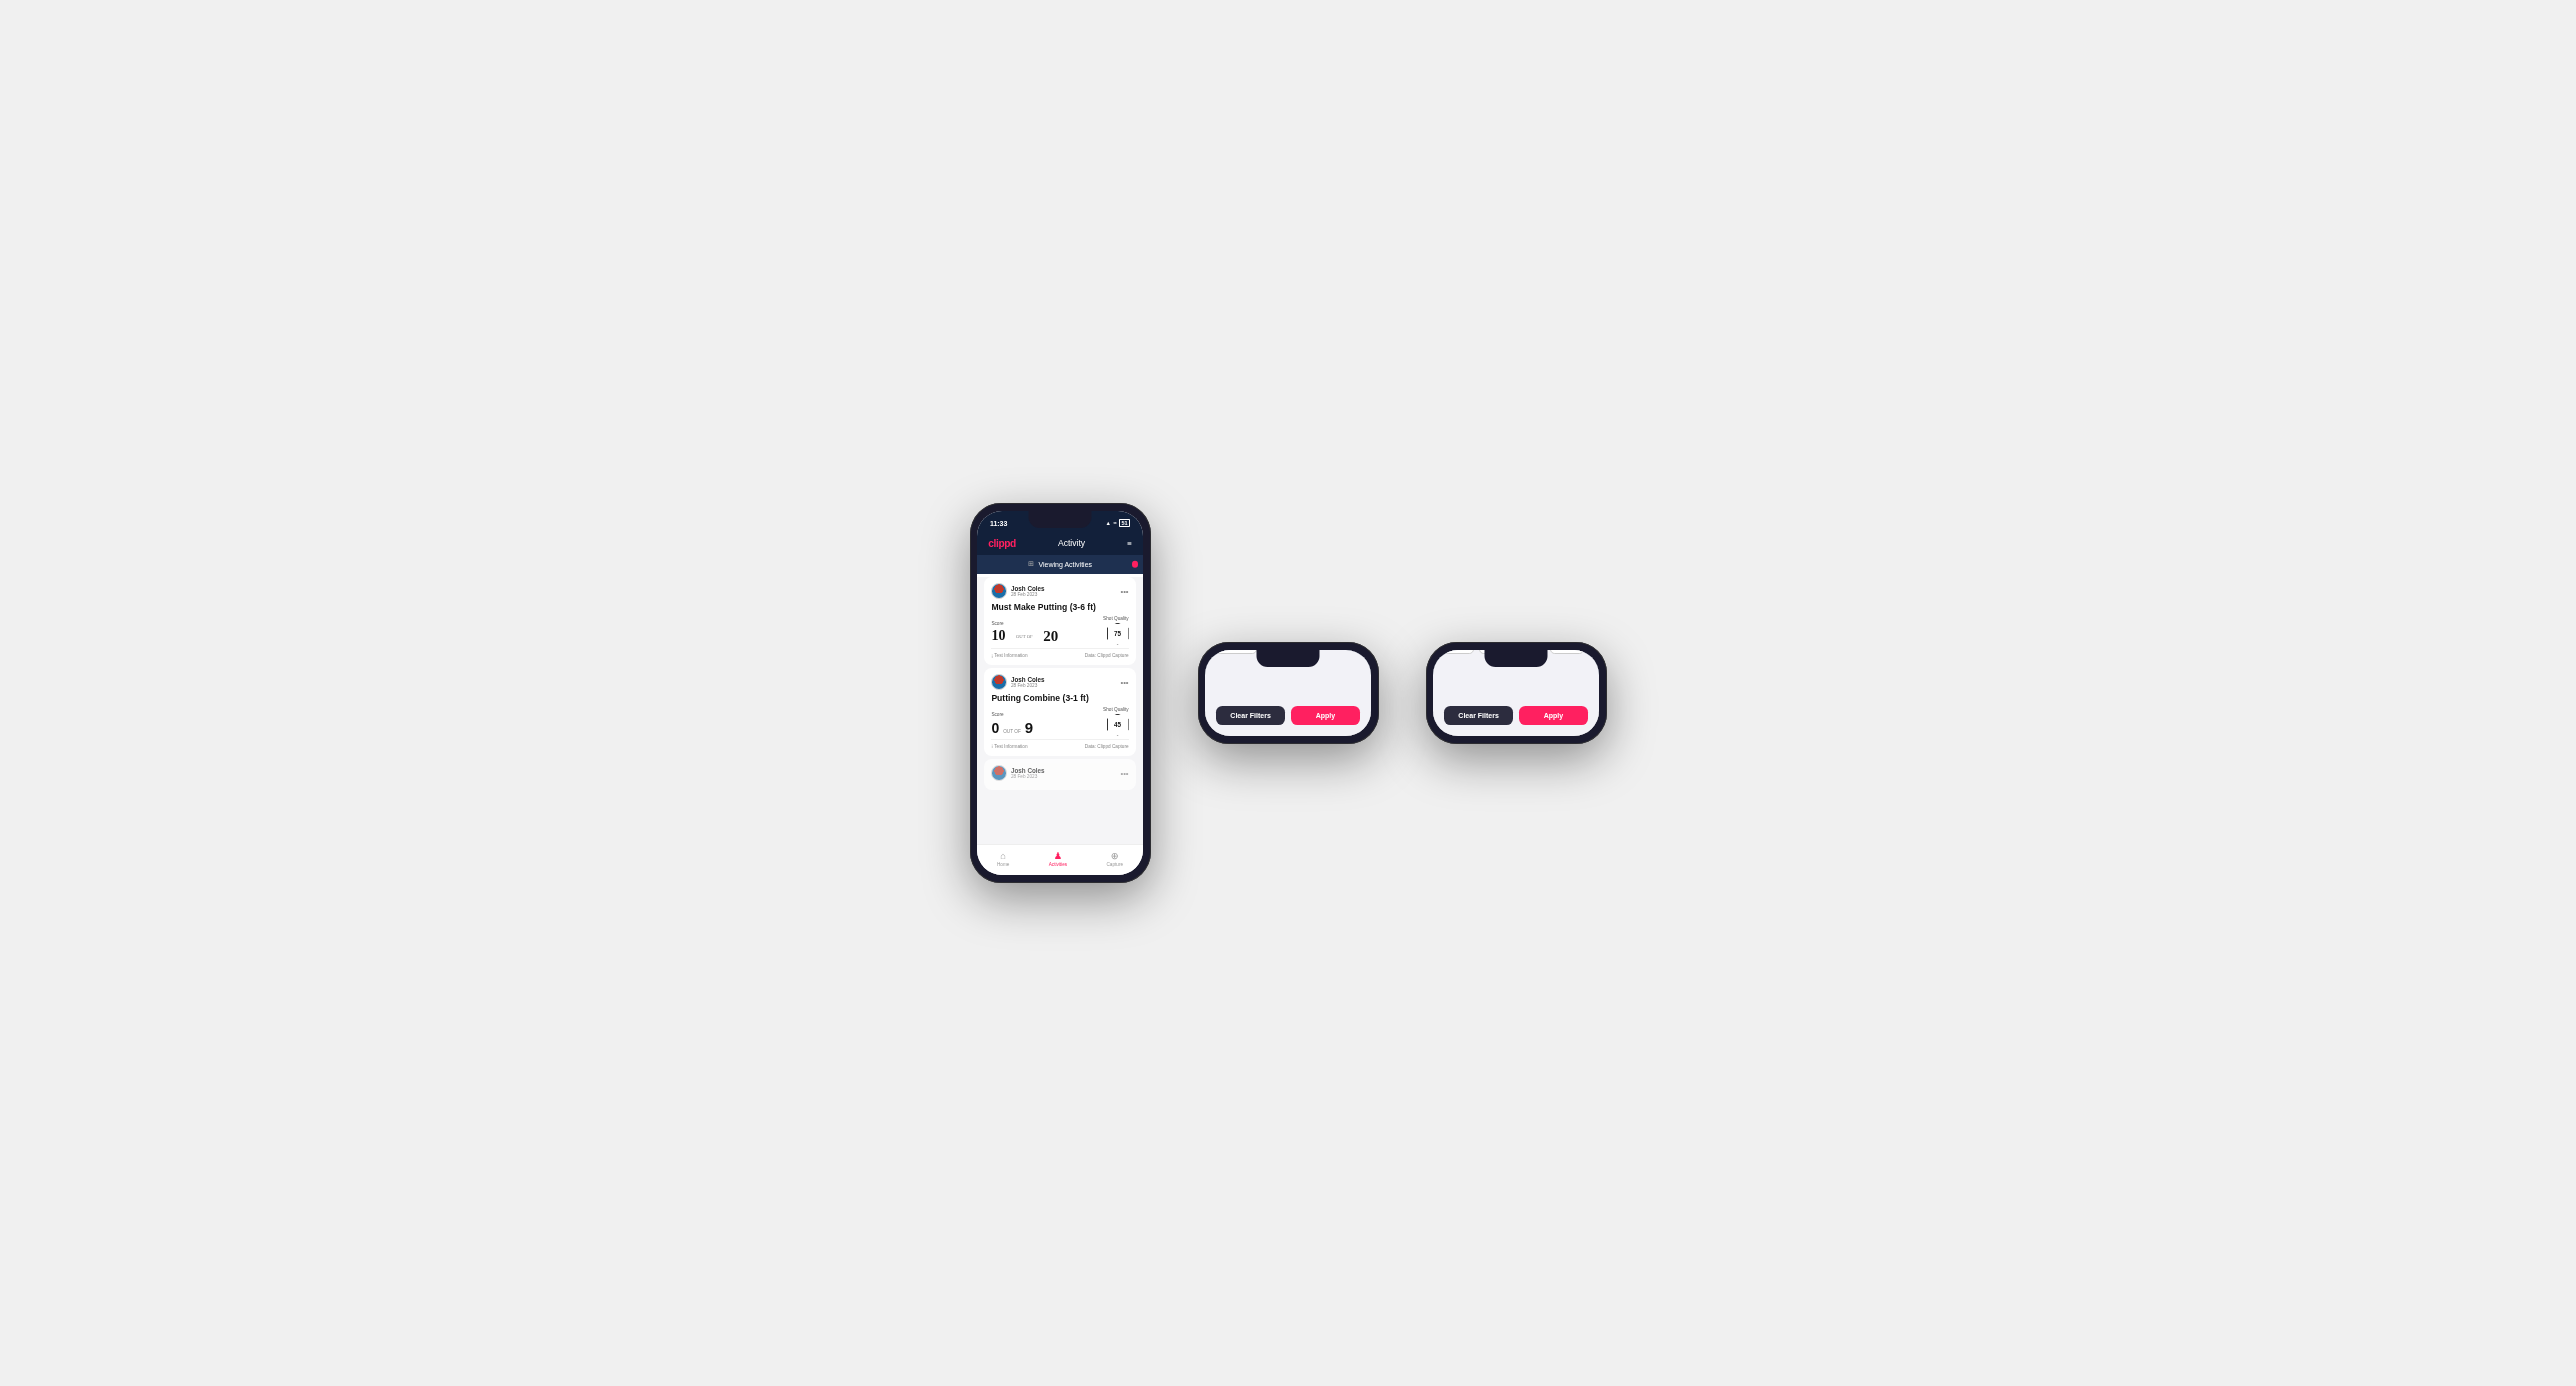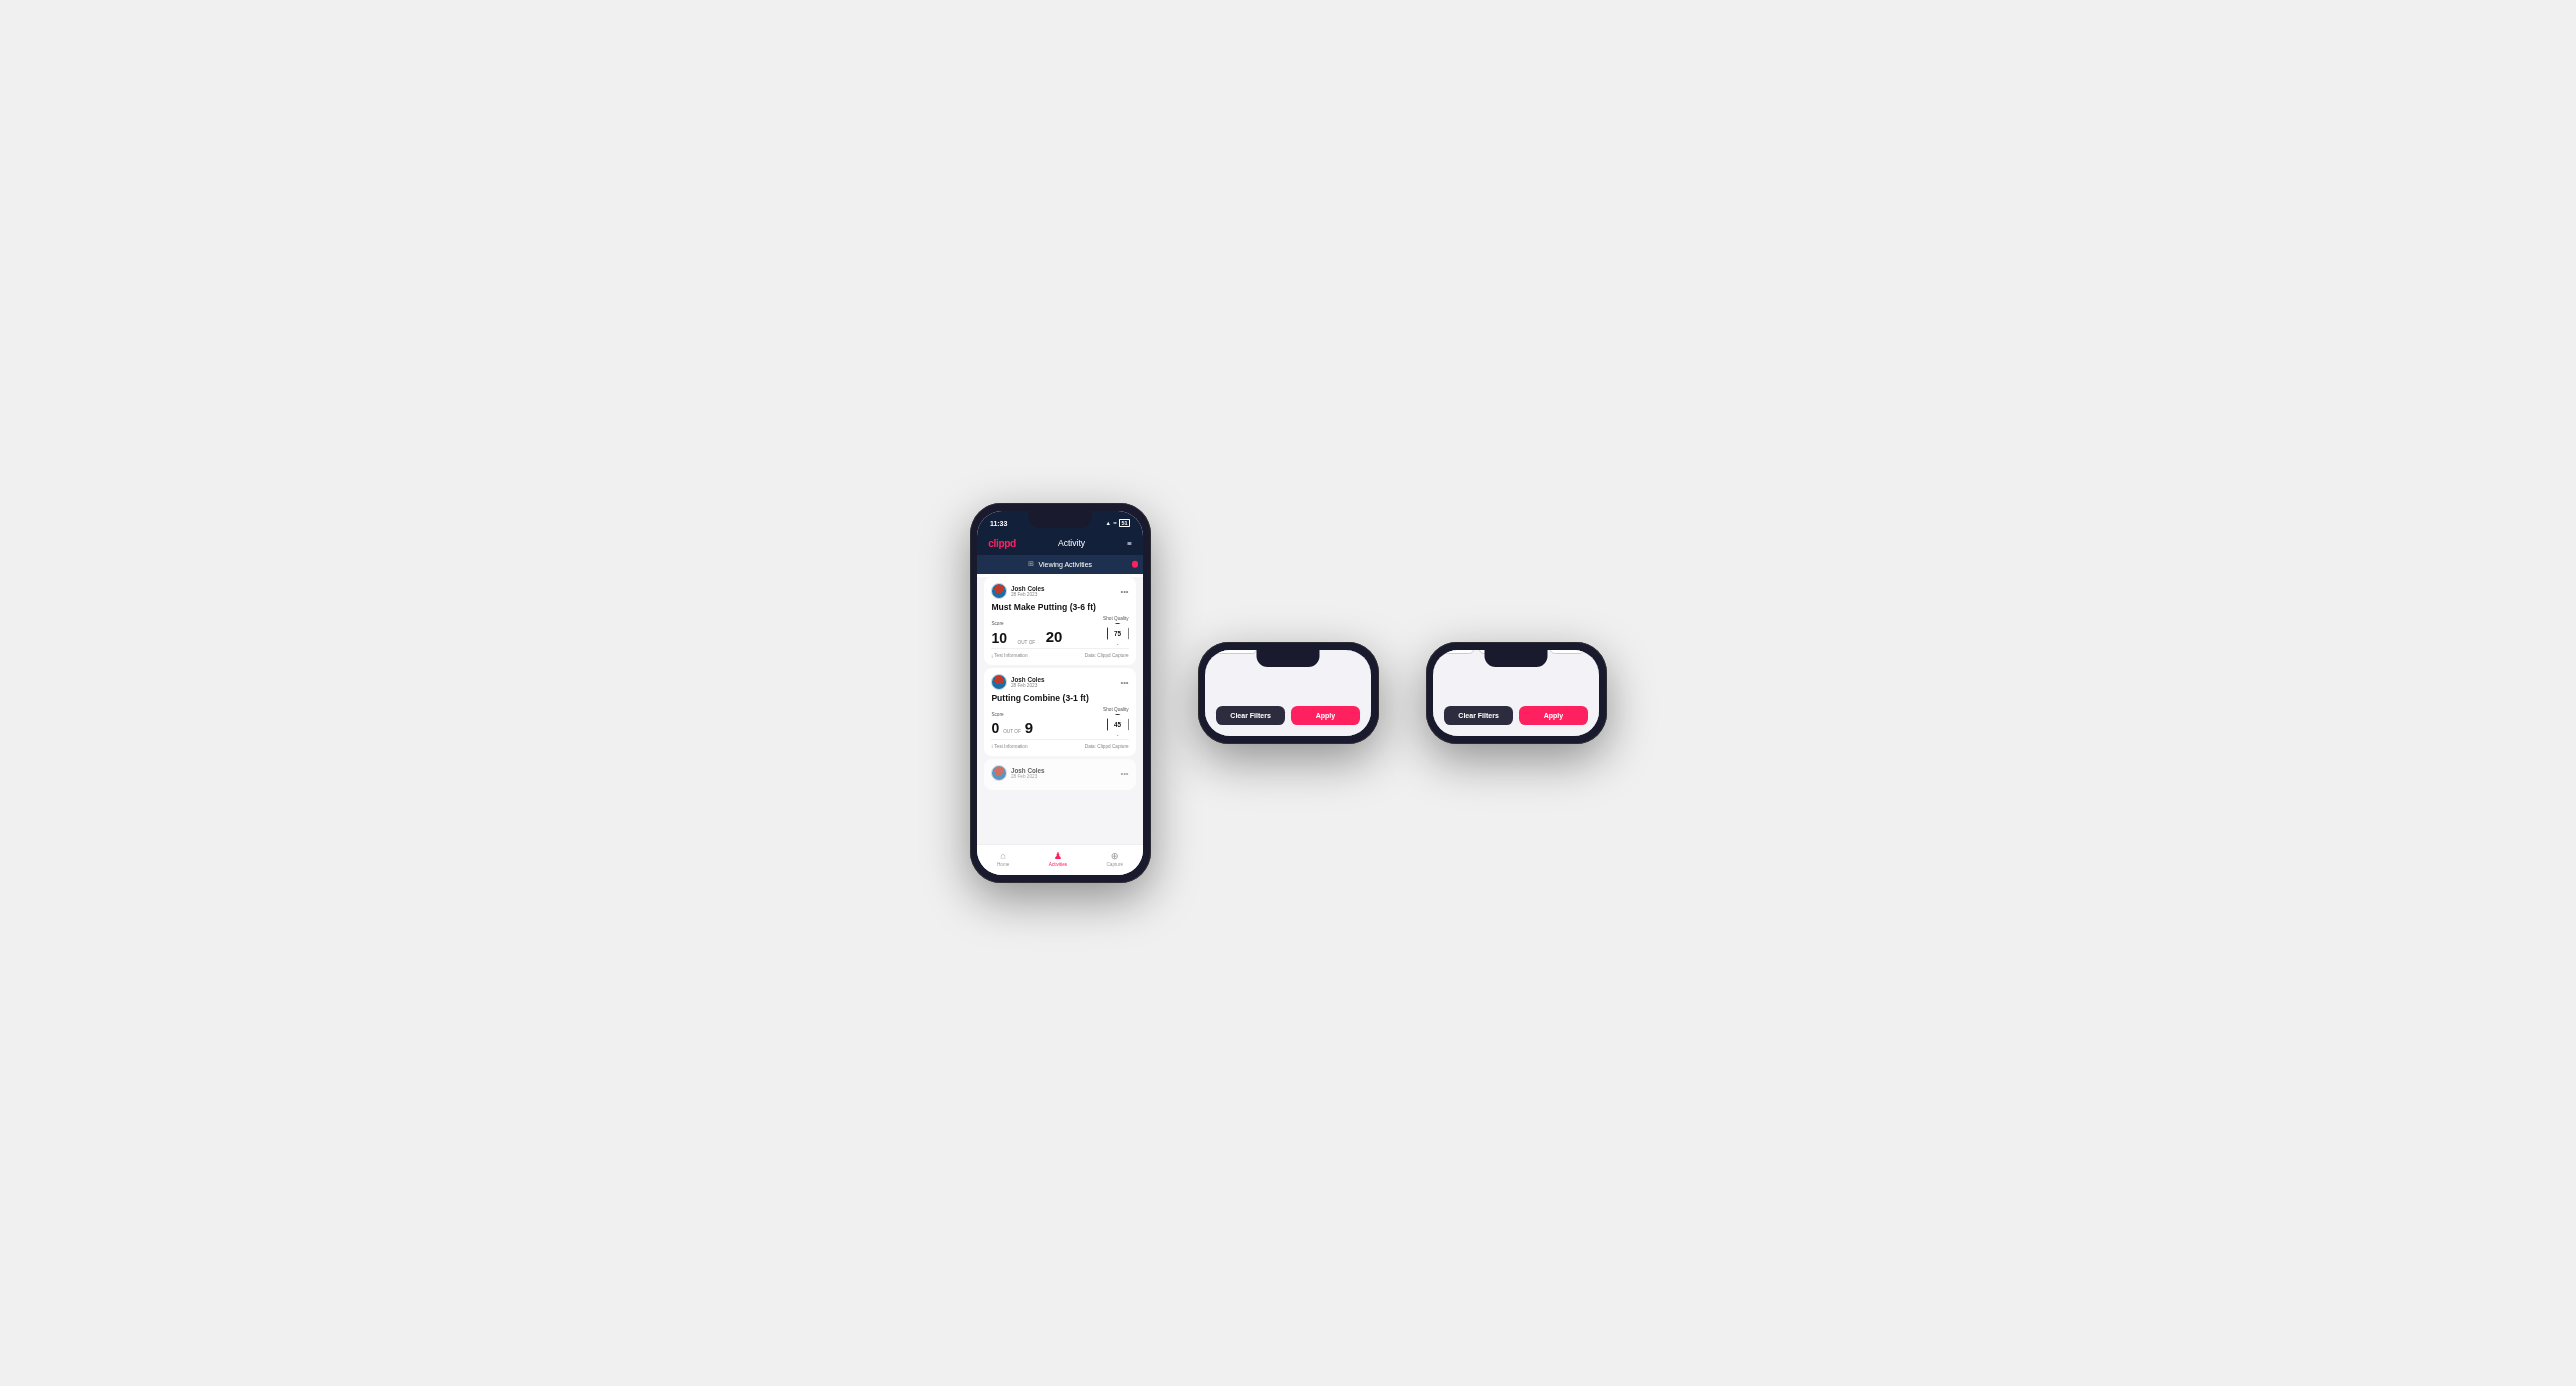--- a/index.html
+++ b/index.html
@@ -310,21 +310,21 @@
                 <div class="user-name">Josh Coles</div>
                 <div class="user-date">28 Feb 2023</div>
               </div>
             </div>
             <span class="dots">•••</span>
           </div>
           <div class="card-title">Must Make Putting (3-6 ft)</div>
           <div class="card-stats">
             <div>
               <div class="stat-label">Score</div>
-              <div style="display:flex;align-items:flex-end;gap:9px;">
+              <div style="display:flex;align-items:center;gap:9px;font-family:Liberation Serif, serif;">
                 <span class="stat-value">10</span>
                 <span class="stat-outof">OUT OF</span>
                 <span class="stat-num">20</span>
               </div>
             </div>
             <div style="margin-left:auto">
               <div class="stat-label">Shot Quality</div>
               <div class="shot-quality-badge">75</div>
             </div>
           </div>

